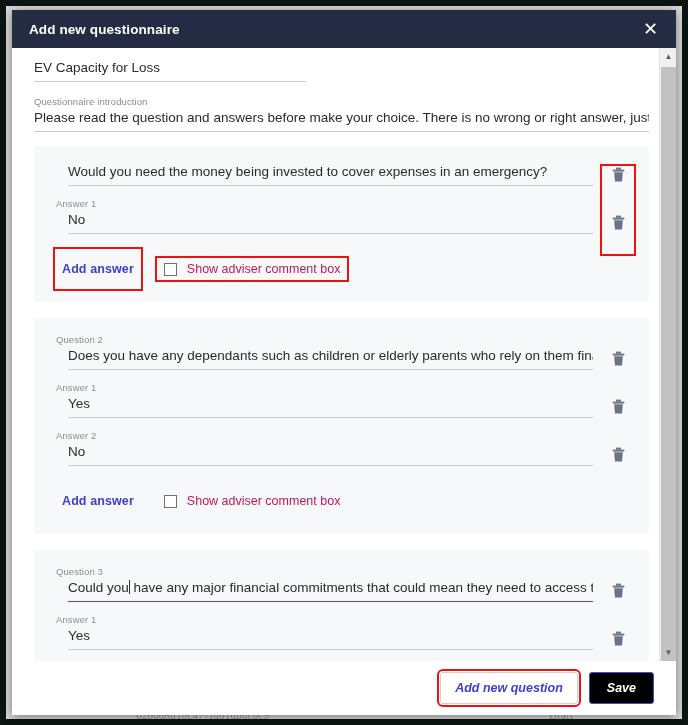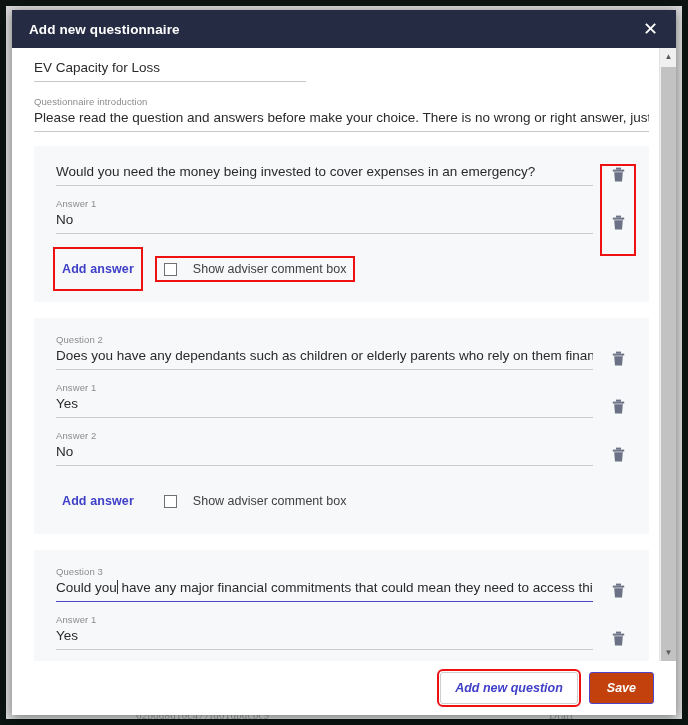--- a/index.html
+++ b/index.html
@@ -152,21 +152,21 @@
   .qrow {
     display: flex;
     align-items: flex-end;
   }
   .qrow .field {
     flex: 1 1 auto;
     min-width: 0;
     margin-bottom: 0;
   }
   .qrow + .qrow { margin-top: 12px; }
-  .qrow .field-value { border-bottom-color: #ccc; }
+  .qrow .field-value { border-bottom-color: #ccc; margin-left: 12px; }
   .qrow.focused .field-value {
     border-bottom: 1.5px solid #4b46c9;
     color: #2a2a2a;
   }
   .caret {
     display: inline-block;
     width: 1px;
     height: 14px;
     background: #333;
     vertical-align: -2px;
@@ -207,22 +207,22 @@
   }
   .chkbox {
     width: 13px; height: 13px;
     border: 1.4px solid #707070;
     background: #fff;
     cursor: pointer;
     flex: 0 0 auto;
   }
   .chk-label {
     font-size: 12.5px;
-    color: #404040;
-    margin-left: 16px;
+    color: #be185d;
+    margin-left: 10px;
     white-space: nowrap;
   }
 
   
   .hl { outline: 2px solid #ee1111; outline-offset: 1px; }
   .hl-trash-group {
     position: absolute;
     border: 2px solid #ee1111;
     pointer-events: none;
   }
@@ -246,21 +246,21 @@
     padding: 8px 14px;
     cursor: pointer;
     white-space: nowrap;
   }
   .btn-outline {
     background: #ffffff;
     color: #4040c8;
     border: 1px solid #cfcfcf;
   }
   .btn-primary {
-    background: #c2410c;
+    background: #000000;
     color: #ffffff;
     border: 1px solid #4b46c9;
     padding: 8px 17px;
   }
 </style>
 </head>
 <body>
 
 <div id="screen">
 

